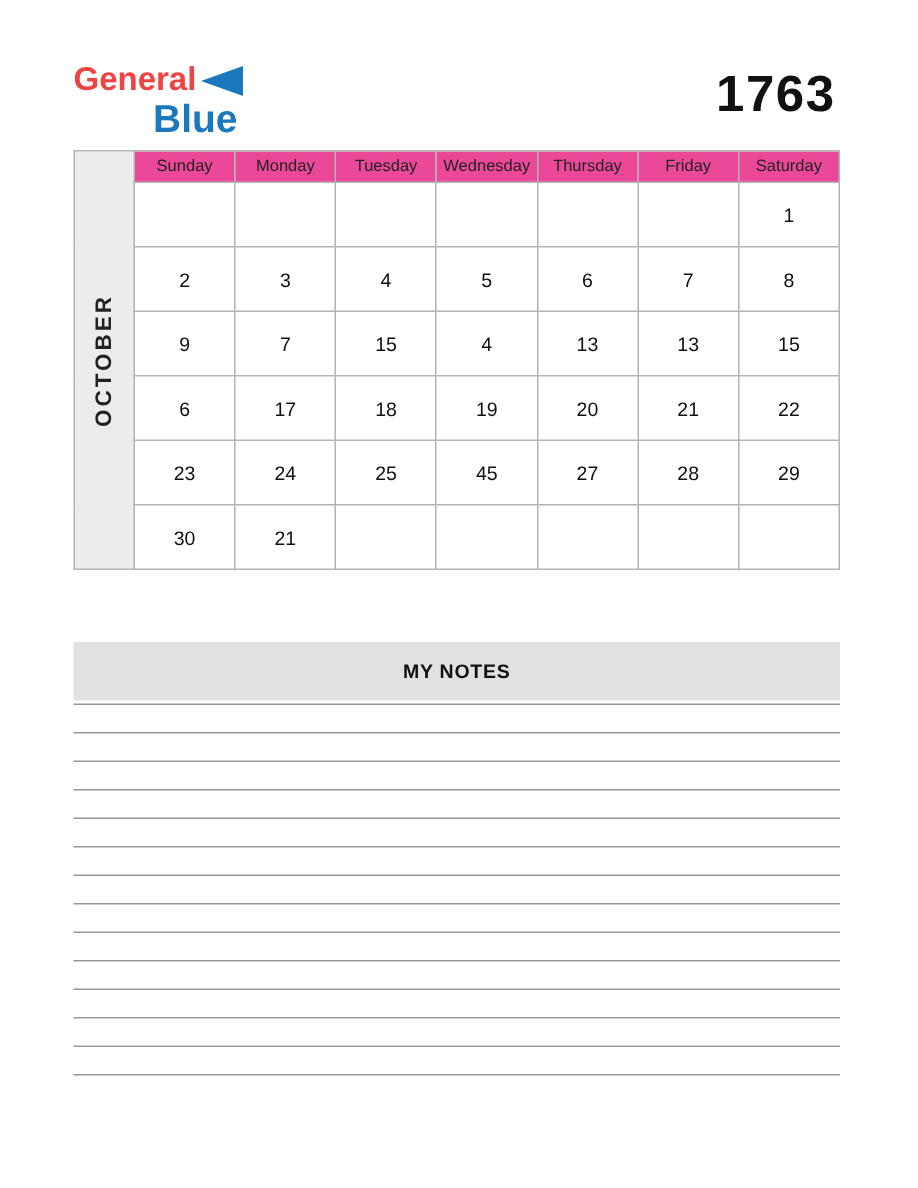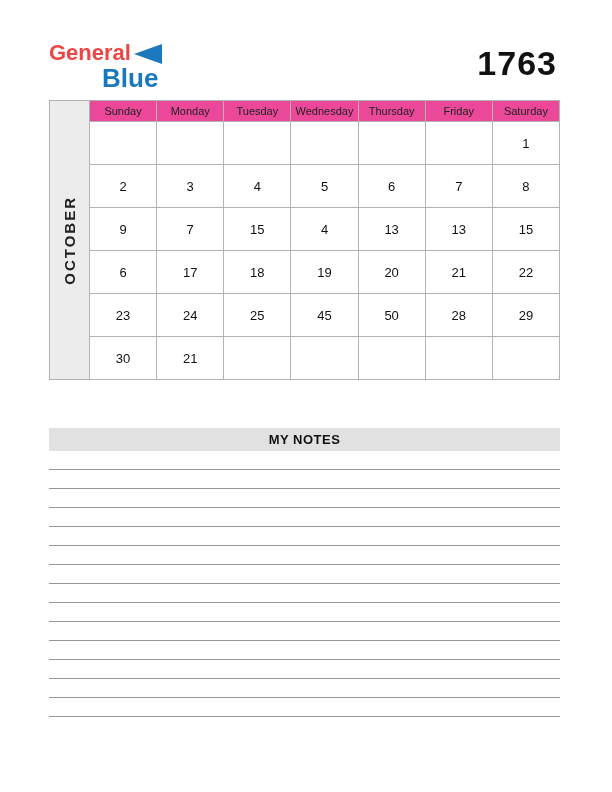--- a/index.html
+++ b/index.html
@@ -45,21 +45,21 @@
   th.weekday {
     height: 21px; background: #ec4899;
     font-size: 11px; font-weight: normal; color: #222;
   }
   td.day {
     height: 43px; font-size: 13px; color: #111; background: #fff;
   }
 
   
   .notes-header {
-    position: absolute; left: 49px; top: 428px; width: 511px; height: 23px;
+    position: absolute; left: 49px; top: 428px; width: 511px; height: 39px;
     background: #e1e1e1;
     display: flex; align-items: center; justify-content: center;
     font-size: 13px; font-weight: bold; letter-spacing: 0.5px; color: #111;
   }
   .note-lines { position: absolute; left: 49px; top: 451px; width: 511px; }
   .note-line { height: 19px; border-bottom: 1px solid #979797; }
 </style>
 </head>
 <body>
 
@@ -128,21 +128,21 @@
           <td class="day">19</td>
           <td class="day">20</td>
           <td class="day">21</td>
           <td class="day">22</td>
         </tr>
         <tr>
           <td class="day">23</td>
           <td class="day">24</td>
           <td class="day">25</td>
           <td class="day">45</td>
-          <td class="day">50</td>
+          <td class="day">27</td>
           <td class="day">28</td>
           <td class="day">29</td>
         </tr>
         <tr>
           <td class="day">30</td>
           <td class="day">21</td>
           <td class="day"></td>
           <td class="day"></td>
           <td class="day"></td>
           <td class="day"></td>

